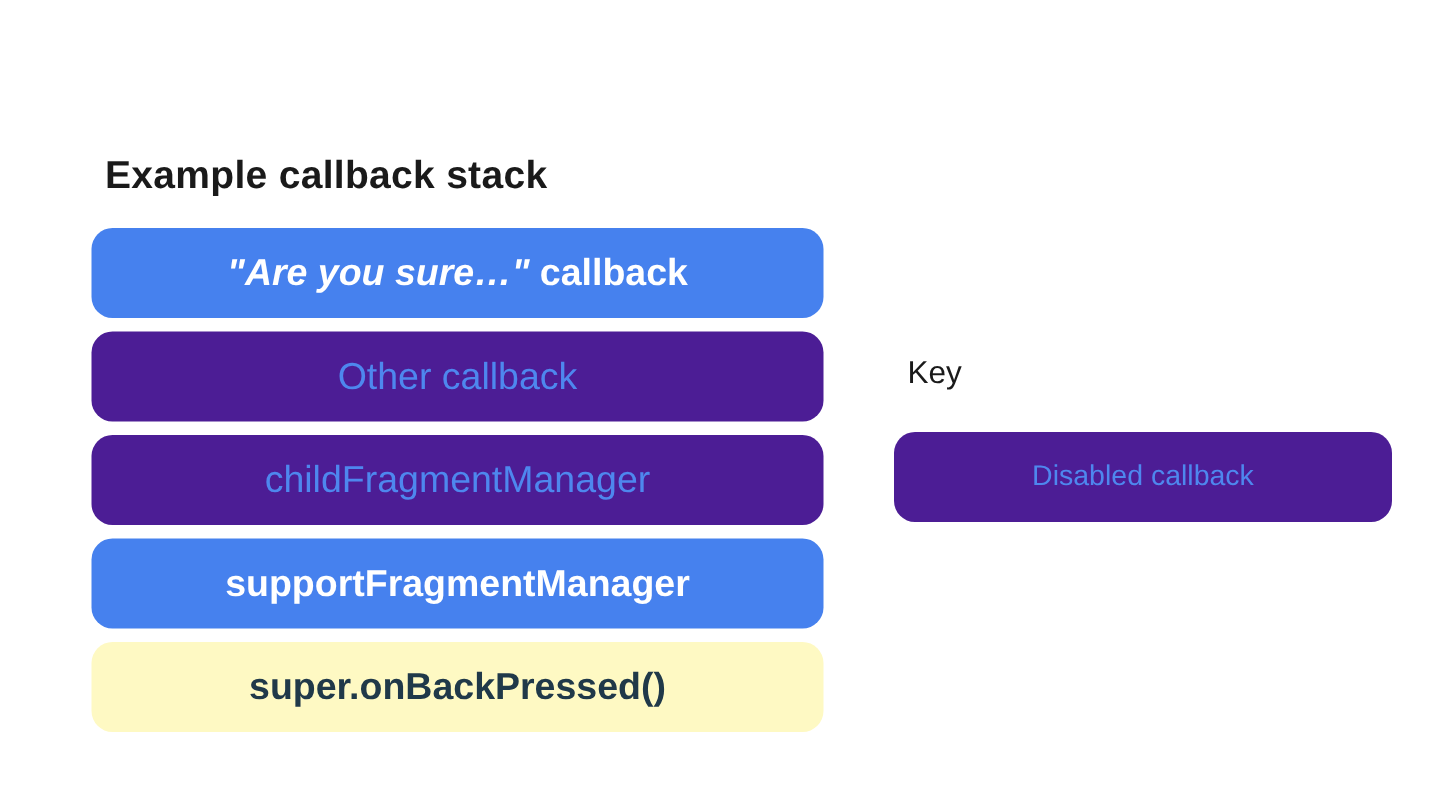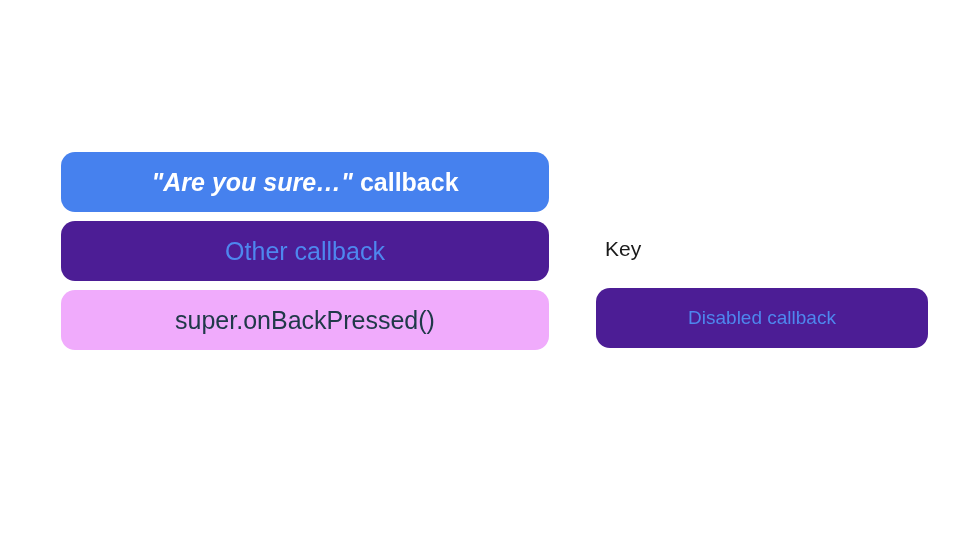--- a/index.html
+++ b/index.html
@@ -72,41 +72,44 @@
     background: #4681ee;
     color: #ffffff;
     font-weight: bold;
   }
   .box.disabled {
     background: #4c1d95;
     color: #4e87ee;
     font-weight: normal;
   }
   .box.system {
-    background: #f0abfc;
+    background: #fef9c3;
     color: #203949;
-    font-weight: normal;
+    font-weight: bold;
   }
 
   .quoted-italic {
     font-style: italic;
     font-weight: bold;
   }
 </style>
 </head>
 <body>
 
 <div class="canvas">
 
+  <div class="diagram-title">Example callback stack</div>
 
   <div class="stack">
     <div class="box enabled">
       <span><span class="quoted-italic">"Are you sure…"</span><span> callback</span></span>
     </div>
     <div class="box disabled">Other callback</div>
+    <div class="box disabled">childFragmentManager</div>
+    <div class="box enabled">supportFragmentManager</div>
     <div class="box system">super.onBackPressed()</div>
   </div>
 
   <div class="key-title">Key</div>
 
   <div class="key-stack">
     <div class="box disabled">Disabled callback</div>
   </div>
 
 </div>

